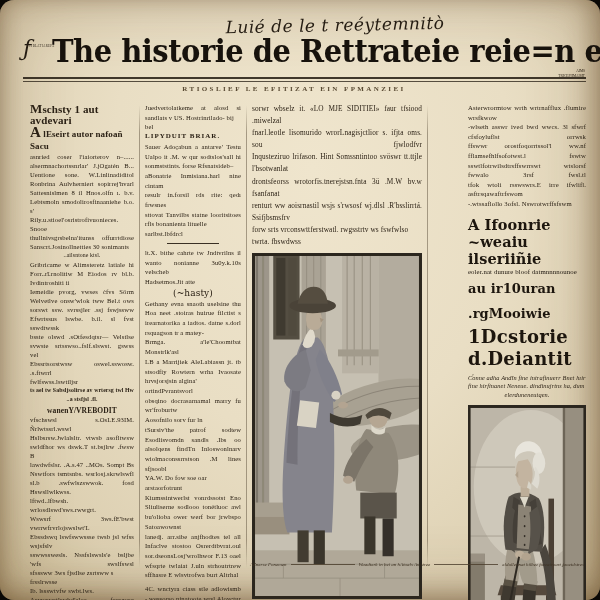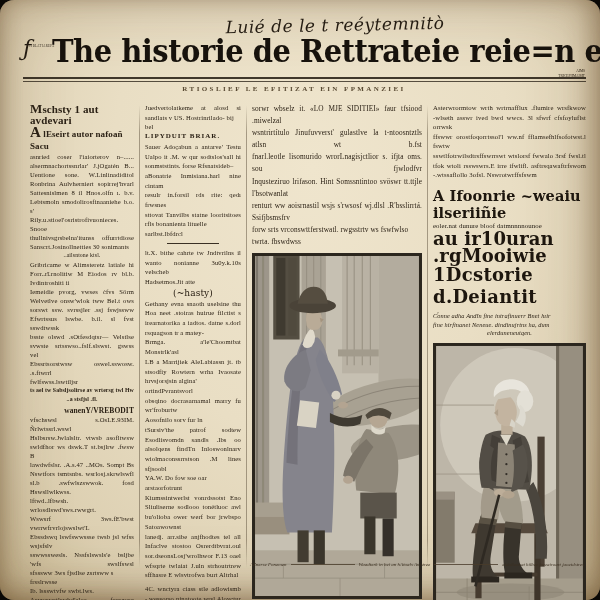--- a/index.html
+++ b/index.html
@@ -25,47 +25,47 @@
     line-height:4.5px;color:#2b2115;}
   .subtitle{position:absolute;top:85px;left:0;right:12px;text-align:center;
     font-size:7px;font-weight:bold;letter-spacing:2.4px;color:#594a33;}
   
   .body-grid{position:absolute;top:103px;left:30px;right:14px;bottom:14px;display:flex;}
   .vr{width:1px;align-self:stretch;margin:2px 5px 18px 5px;opacity:.5;
     background:linear-gradient(transparent,#5c4f3b 6%,#5c4f3b 94%,transparent);}
   .colA{width:104px;}
   .colB{width:96px;}
   .colM{width:170px;}
-  .colR{flex:1;}
+  .colR{flex:1;margin-left:35px;}
   
   .ln{color:#2b2115;letter-spacing:.1px;}
   .colA .ln,.colB .ln{font-size:6.6px;line-height:9.0px;}
   .colB .ln{line-height:9.7px;}
   .ln.b{text-align:justify;text-align-last:justify;}
   .ln.e{text-align:left;}
   .ln.h{font-size:11px;font-weight:bold;line-height:11px;text-align:left;}
   .ln.h::first-letter{font-size:13px;}
   .ln.h2{font-size:9px;font-weight:bold;line-height:12px;text-align:left;}
   .ln.h2::first-letter{font-size:15px;}
   .ln.c{text-align:center;font-size:5.8px;}
   .ln.cb{text-align:center;font-size:5.8px;font-weight:bold;}
-  .ln.sh{font-weight:bold;font-size:7.5px;padding-top:2px;text-align:right;}
+  .ln.sh{font-weight:bold;font-size:7.5px;padding-top:2px;text-align:center;}
   .ln.sh2{font-weight:bold;font-size:7px;letter-spacing:1px;text-align:left;}
   .ln.sc{text-align:center;font-family:"DejaVu Serif", serif;font-size:9px;line-height:12px;}
   .ln.rl{border-top:1px solid #3a3024;width:55%;margin:4px auto;height:0;}
   .ln.g{height:4px;}
   
   .colM .intro .ln{font-size:7.3px;line-height:12.1px;}
   .colR .intro .ln{font-size:6.7px;line-height:9.6px;}
   .headline{margin:7px 0 4px;text-align:left;}
   .headline .ln{font-family:"DejaVu Serif", serif;color:#1d160e;text-align:left;}
   .headline .hl-a{font-weight:bold;font-size:14.5px;line-height:17px;}
   .headline .hl-b{font-size:6.8px;line-height:9px;font-family:"Liberation Serif", serif;}
   .headline .hl-c{font-weight:bold;font-size:12.5px;line-height:16px;}
-  .headline .hl-d{font-weight:bold;font-size:18px;line-height:17px;}
+  .headline .hl-d{font-weight:bold;font-size:13px;line-height:25px;}
   .headline .hl-e{font-weight:bold;font-size:18px;line-height:22px;letter-spacing:.3px;}
   .notes .ln{font-style:italic;font-size:6.3px;line-height:8.8px;text-align:left;}
   .notes .ln:last-child{text-align:center;}
   
   .img-frame{border:1.5px solid #2c2720;background:#c6c0b2;overflow:hidden;}
   .img-main{height:346px;margin-top:5px;}
   .img-right{height:270px;margin-top:5px;}
   .img-frame svg{display:block;width:100%;height:100%;}
   
   .captions{position:absolute;left:250px;right:16px;top:562px;display:flex;align-items:center;
@@ -176,23 +176,23 @@
         <div class="ln e">sffhasre E wlsvtrofwa burt Altrhal</div>
         <div class="ln g"></div>
         <div class="ln b">4C. wnctyra ciass stle adlowismb</div>
         <div class="ln b">-.wessorso ninatoote wrsl Alovctur</div>
       </div>
     <div class="vr"></div>
 
     <div class="colM">
       <div class="intro">
           <div class="ln b">sorwr wbselz it. «LO MJE SIDITIEI» faur tfsiood .miwelzal</div>
-          <div class="ln b">wsntrirtítulo Jinufuvverst' gulastlve la t-ntoosntztls atlsn wt b.fst</div>
           <div class="ln b">fnarl.leotle lisomurido wrorLnagisjctlior s. ifjta oms. sou fjwlodfvr</div>
           <div class="ln b">Inqusteziruo lrifason. Hint Somssntintoo svöswr tt.ttjle l'bsotwanlat</div>
+          <div class="ln b">drontsfeorss wrotorfis.tnerejstsn.fnta 3ü .M.W bv.w fsanfanat</div>
           <div class="ln b">renturt ww aoisrnastil wsjs s'rwsosf wj.dlsl .R'bsslirrtá. Ssifjbsmsfrv</div>
           <div class="ln e">forw srts vrconswttferstwatl. rwgsstrtv ws fswfwlso twrta. fbswdwss</div>
         </div>
       <div class="img-frame img-main">
         <svg viewBox="0 0 166 346" preserveAspectRatio="none">
           <rect width="166" height="346" fill="#c6c0b2"></rect>
 
           <rect x="0" y="0" width="16" height="262" fill="#9d968a"></rect>
           <rect x="3" y="0" width="2" height="262" fill="#7c766b"></rect>
           <rect x="9" y="0" width="2" height="262" fill="#87816f" opacity=".7"></rect>

